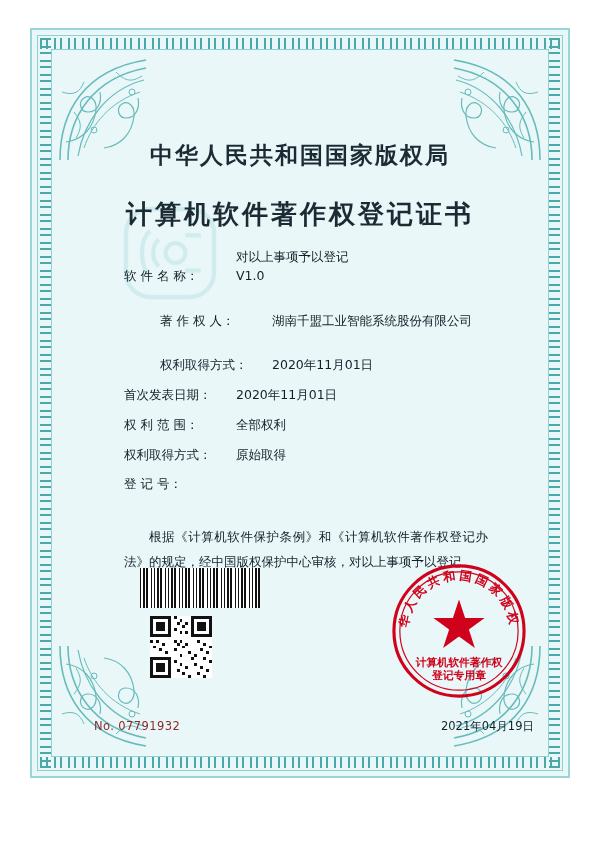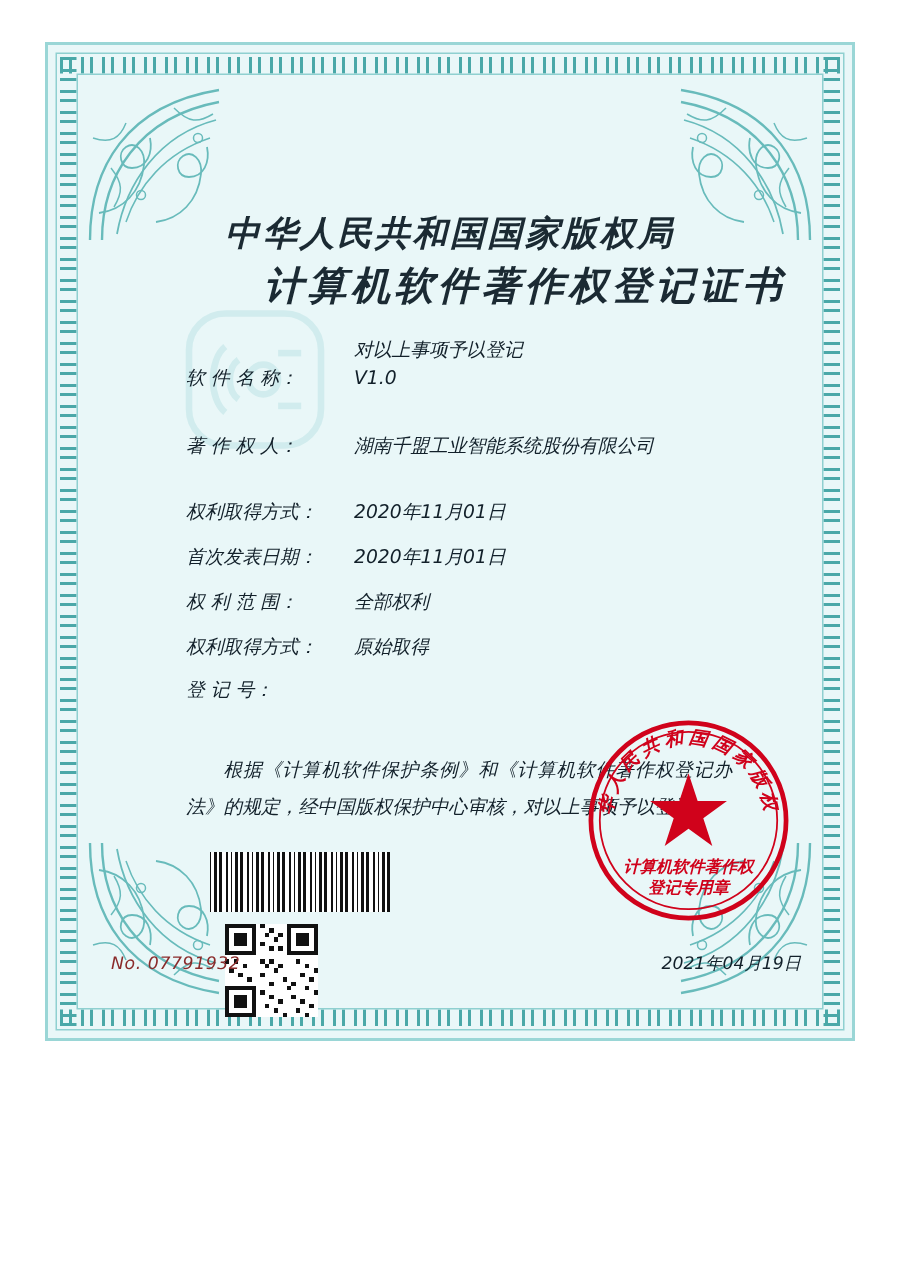--- a/index.html
+++ b/index.html
@@ -14,24 +14,23 @@
     position: relative;
     overflow: hidden;
   }
 
   
   .certificate {
     position: absolute;
     left: 30px;
     top: 28px;
     width: 540px;
-    height: 666px;
+    height: 750px;
     background: #e9f7f8;
     box-sizing: border-box;
-    font-style: italic;
   }
 
   
   .border-outer {
     position: absolute;
     inset: 0;
     border: 2px solid #9ad6d6;
     box-sizing: border-box;
   }
 
@@ -119,23 +118,22 @@
     font-family: "DejaVu Sans", "Liberation Sans", sans-serif;
     font-weight: bold;
     letter-spacing: 2px;
   }
   .title-main {
     font-size: 23px;
     margin-top: 68px;
   }
   .title-sub {
     font-size: 26px;
-    margin-top: 2px;
+    margin-top: 26px;
     letter-spacing: 3px;
-    text-align: right;
   }
 
   .cert-no {
     margin-top: 22px;
     text-align: right;
     padding-right: 12px;
     font-size: 10.5px;
     color: #1b2a33;
     font-family: "DejaVu Sans", "Liberation Sans", sans-serif;
   }
@@ -156,21 +154,21 @@
   }
   .field-label {
     width: 112px;
     flex: 0 0 112px;
     white-space: nowrap;
   }
   .field-value {
     flex: 1 1 auto;
     white-space: pre-line;
   }
-  .field-row.gap-top { margin-top: 26px; }
+  .field-row.gap-top { margin-top: 26px; margin-left: 36px; }
   .field-row.tight { margin-bottom: 11px; }
 
   .para {
     margin-top: 30px;
     padding-left: 48px;
     padding-right: 36px;
     font-size: 12.5px;
     line-height: 2.0;
     color: #12202a;
     font-family: "DejaVu Sans", "Liberation Sans", sans-serif;
@@ -203,21 +201,21 @@
   .seal {
     position: absolute;
     right: 42px;
     bottom: 78px;
     width: 138px;
     height: 138px;
   }
 
   .footer {
     position: absolute;
-    left: 44px;
+    left: 64px;
     right: 36px;
     bottom: 44px;
     display: flex;
     justify-content: space-between;
     font-size: 11.5px;
     color: #12202a;
     font-family: "DejaVu Sans", "Liberation Sans", sans-serif;
   }
   .footer .serial { color: #8a2b2b; letter-spacing: 0.4px; }
 </style>

